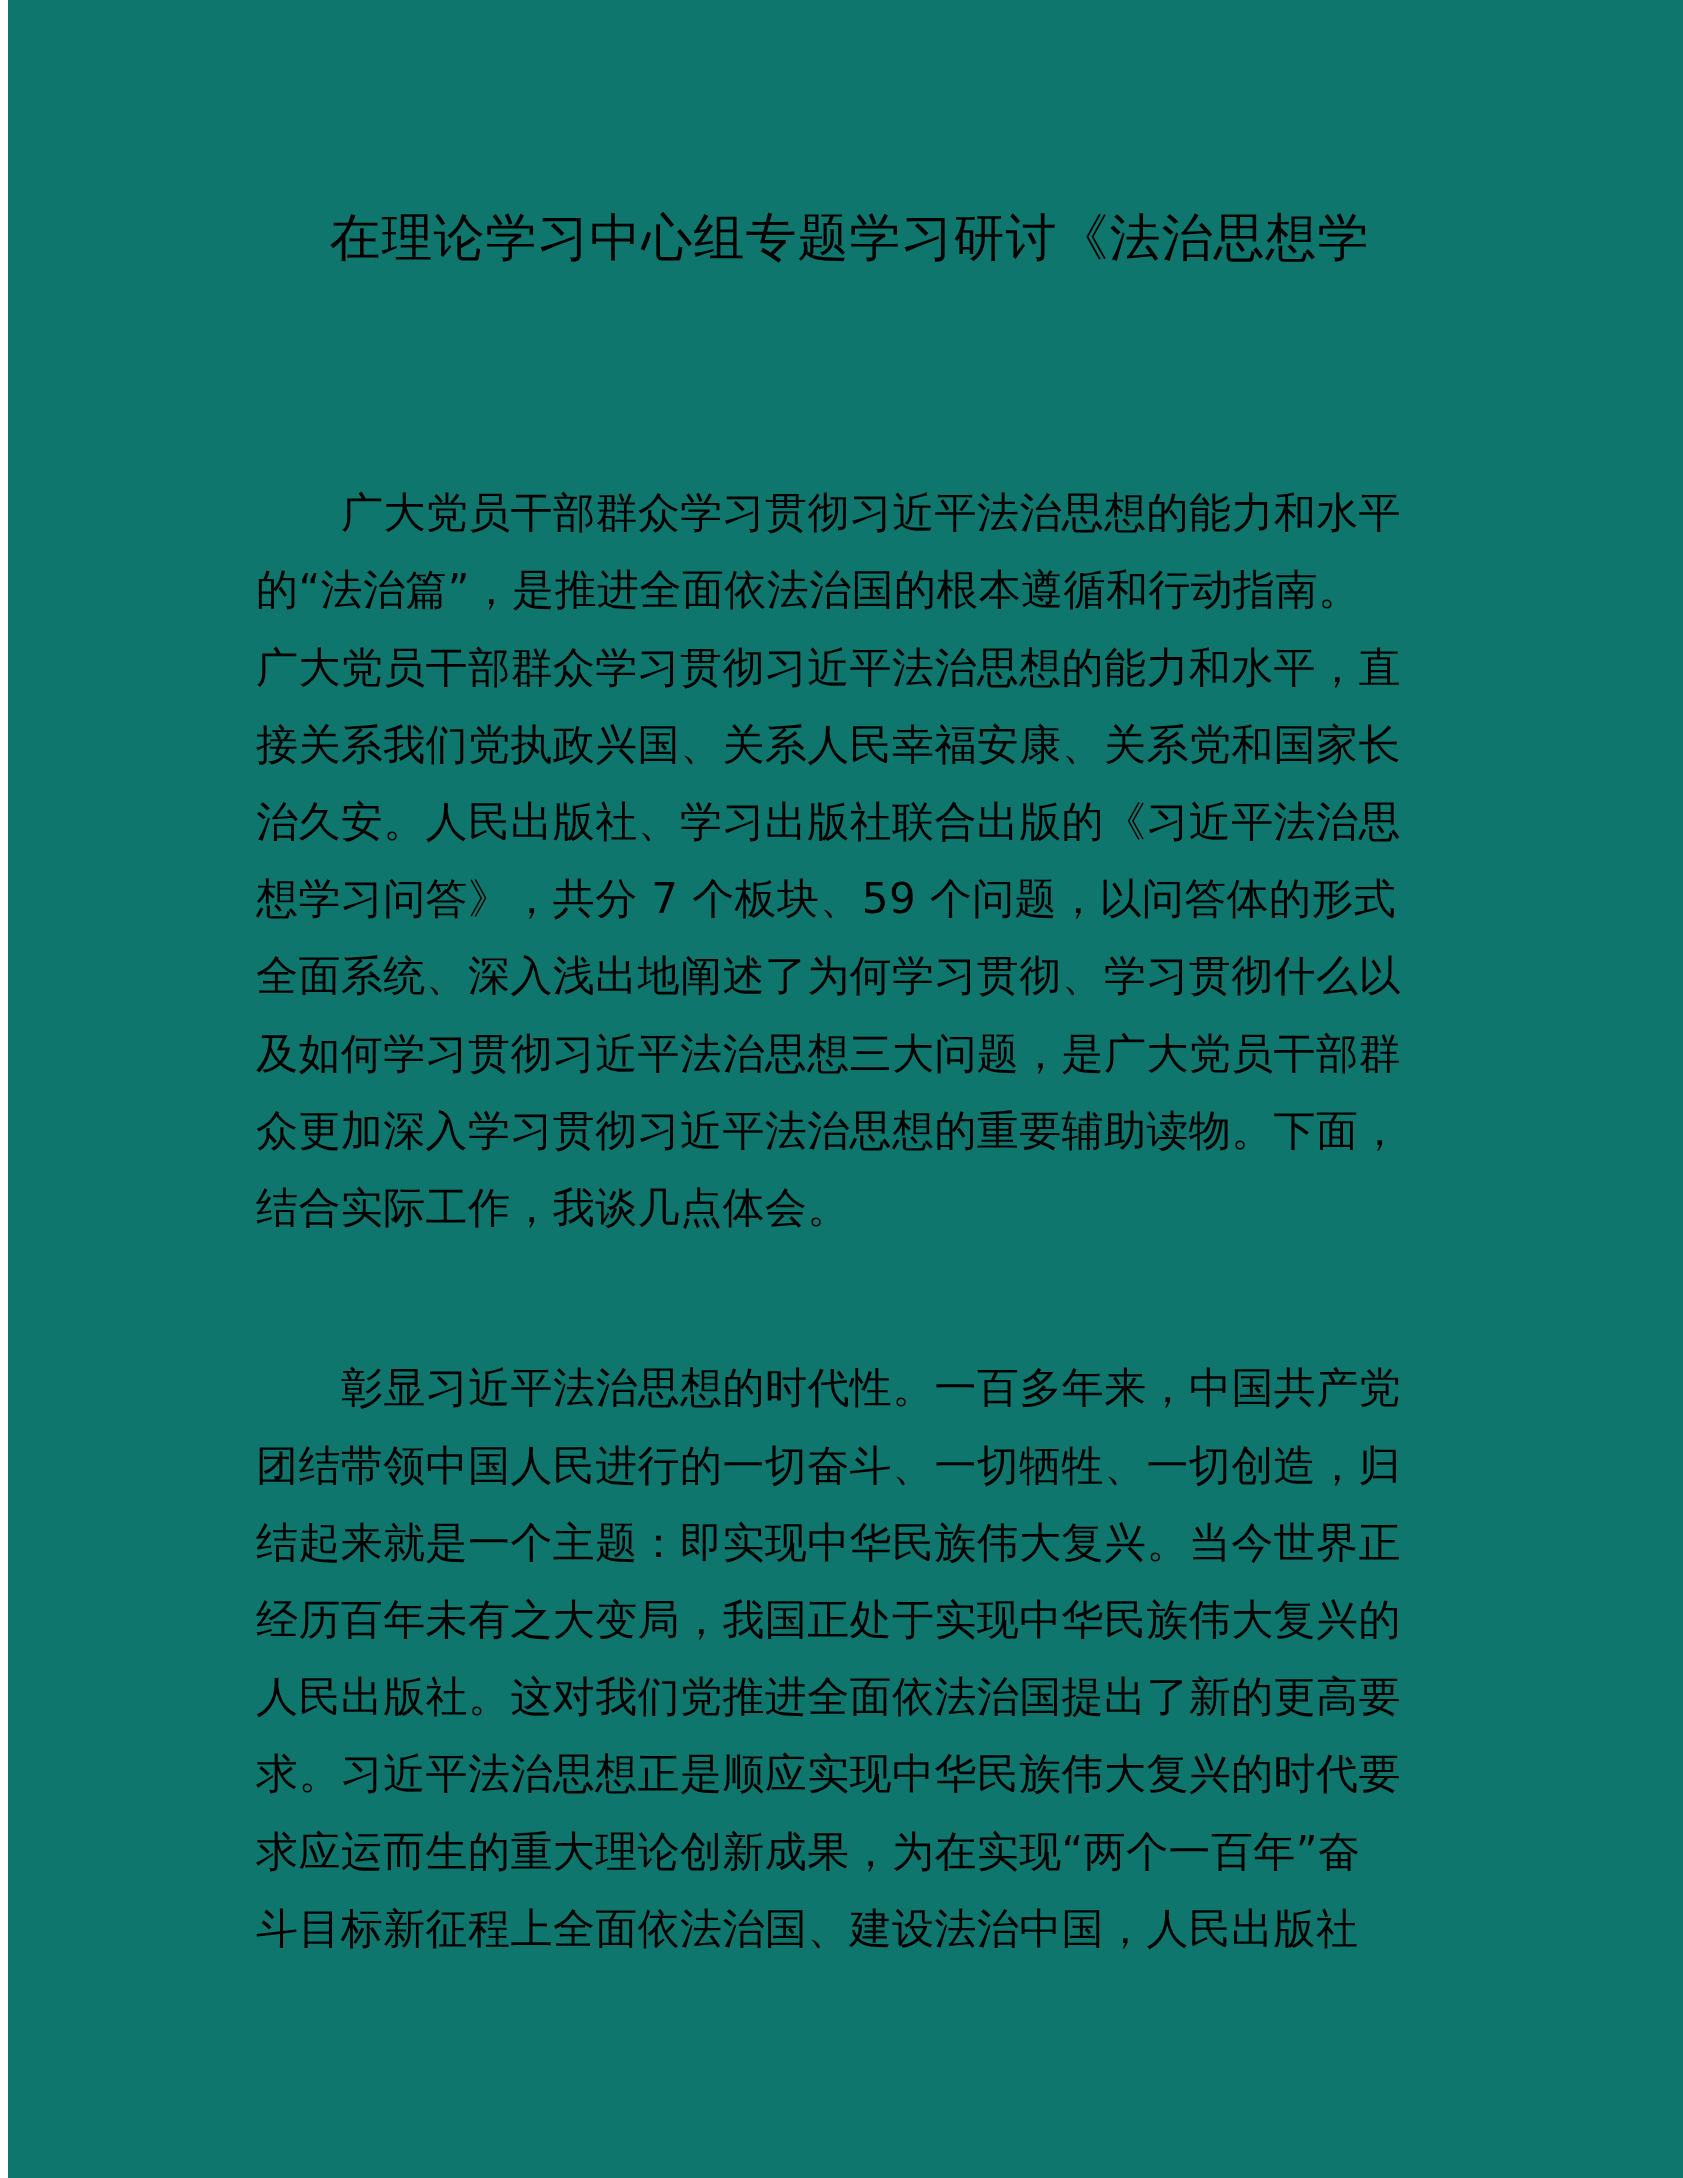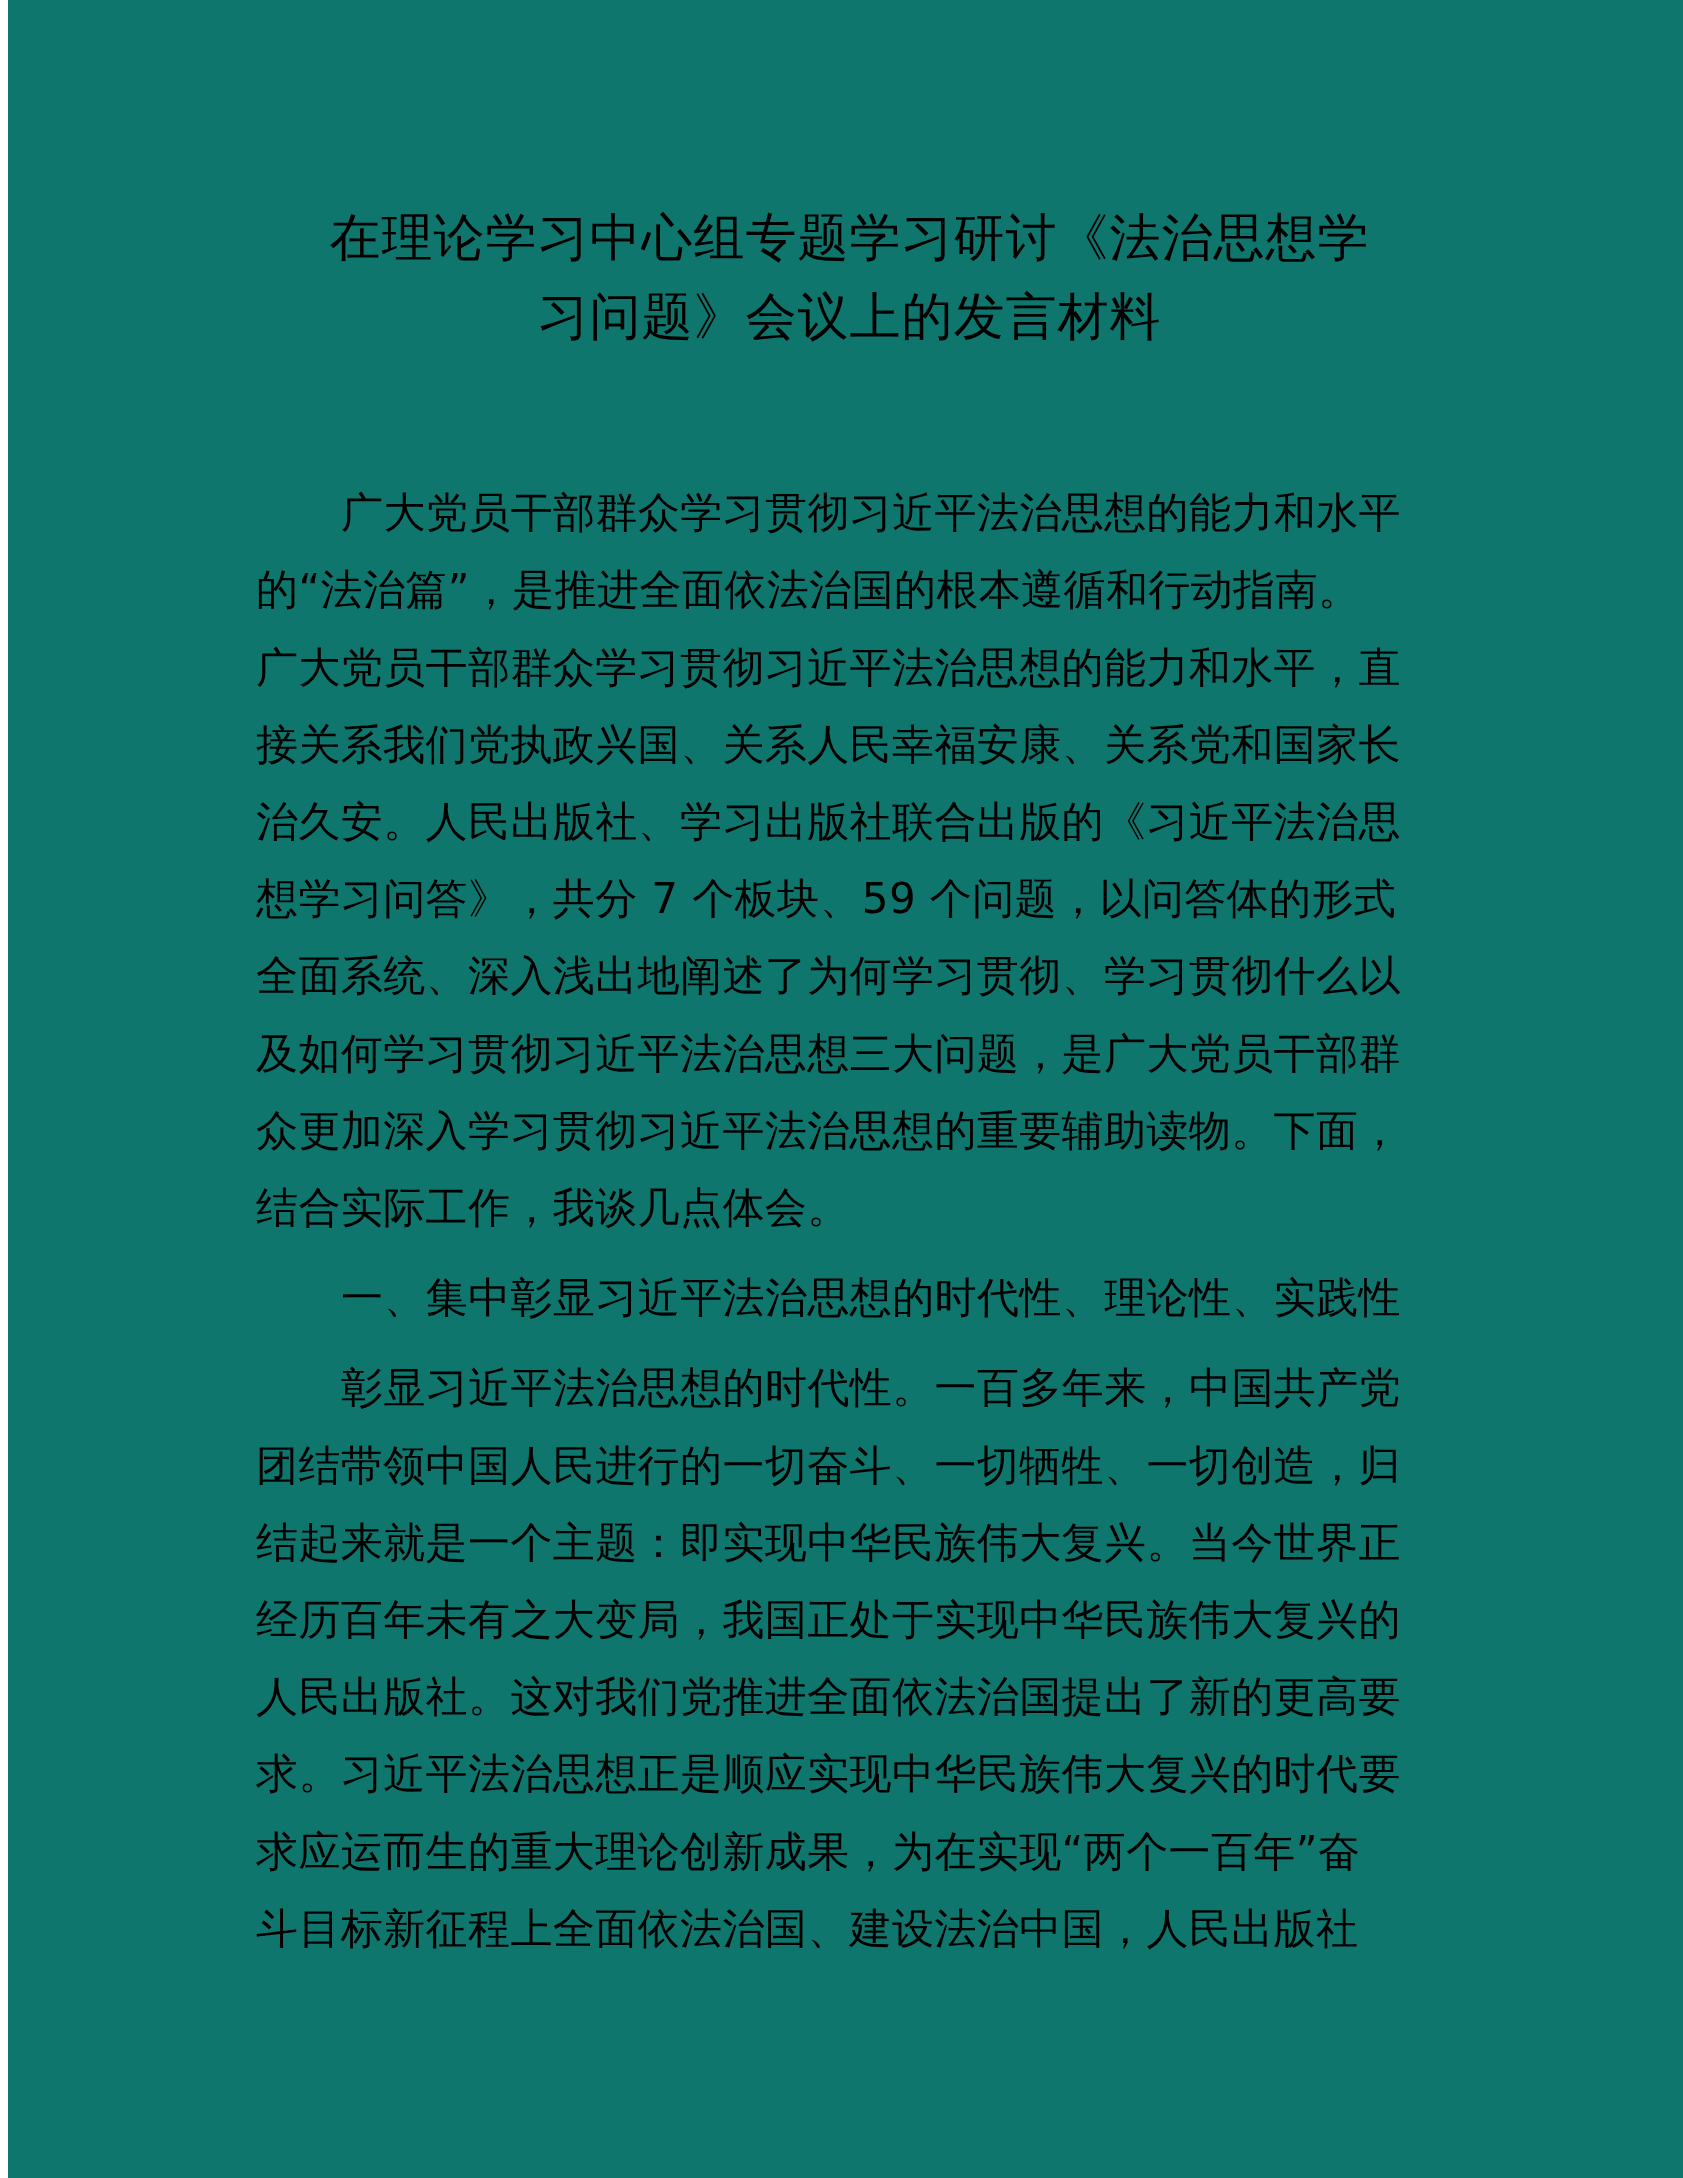--- a/index.html
+++ b/index.html
@@ -13,38 +13,36 @@
           line-height: 55px; white-space: nowrap; letter-spacing: 0.4px; }
   .indent { left: 333px; width: 1103px; }
 </style>
 </head>
 <body>
 
 <div class="page">
 
   <div class="title">
     <span>在理论学习中心组专题学习研讨《法治思想学</span>
-    <span>习问题》会议上的发言材料</span>
   </div>
 
 
   <div>
     <div class="line indent" style="top:485px">广大党员干部群众学习贯彻习近平法治思想的能力和水平</div>
     <div class="line" style="top:562px">的“法治篇”，是推进全面依法治国的根本遵循和行动指南。</div>
     <div class="line" style="top:640px">广大党员干部群众学习贯彻习近平法治思想的能力和水平，直</div>
     <div class="line" style="top:717px">接关系我们党执政兴国、关系人民幸福安康、关系党和国家长</div>
     <div class="line" style="top:794px">治久安。人民出版社、学习出版社联合出版的《习近平法治思</div>
     <div class="line" style="top:871px">想学习问答》，共分 7 个板块、59 个问题，以问答体的形式</div>
     <div class="line" style="top:948px">全面系统、深入浅出地阐述了为何学习贯彻、学习贯彻什么以</div>
     <div class="line" style="top:1026px">及如何学习贯彻习近平法治思想三大问题，是广大党员干部群</div>
     <div class="line" style="top:1103px">众更加深入学习贯彻习近平法治思想的重要辅助读物。下面，</div>
     <div class="line" style="top:1180px">结合实际工作，我谈几点体会。</div>
   </div>
 
-  <div class="line indent" style="top:1270px">一、集中彰显习近平法治思想的时代性、理论性、实践性</div>
 
   <div>
     <div class="line indent" style="top:1360px">彰显习近平法治思想的时代性。一百多年来，中国共产党</div>
     <div class="line" style="top:1438px">团结带领中国人民进行的一切奋斗、一切牺牲、一切创造，归</div>
     <div class="line" style="top:1515px">结起来就是一个主题：即实现中华民族伟大复兴。当今世界正</div>
     <div class="line" style="top:1592px">经历百年未有之大变局，我国正处于实现中华民族伟大复兴的</div>
     <div class="line" style="top:1669px">人民出版社。这对我们党推进全面依法治国提出了新的更高要</div>
     <div class="line" style="top:1746px">求。习近平法治思想正是顺应实现中华民族伟大复兴的时代要</div>
     <div class="line" style="top:1824px">求应运而生的重大理论创新成果，为在实现“两个一百年”奋</div>
     <div class="line" style="top:1901px">斗目标新征程上全面依法治国、建设法治中国，人民出版社</div>

